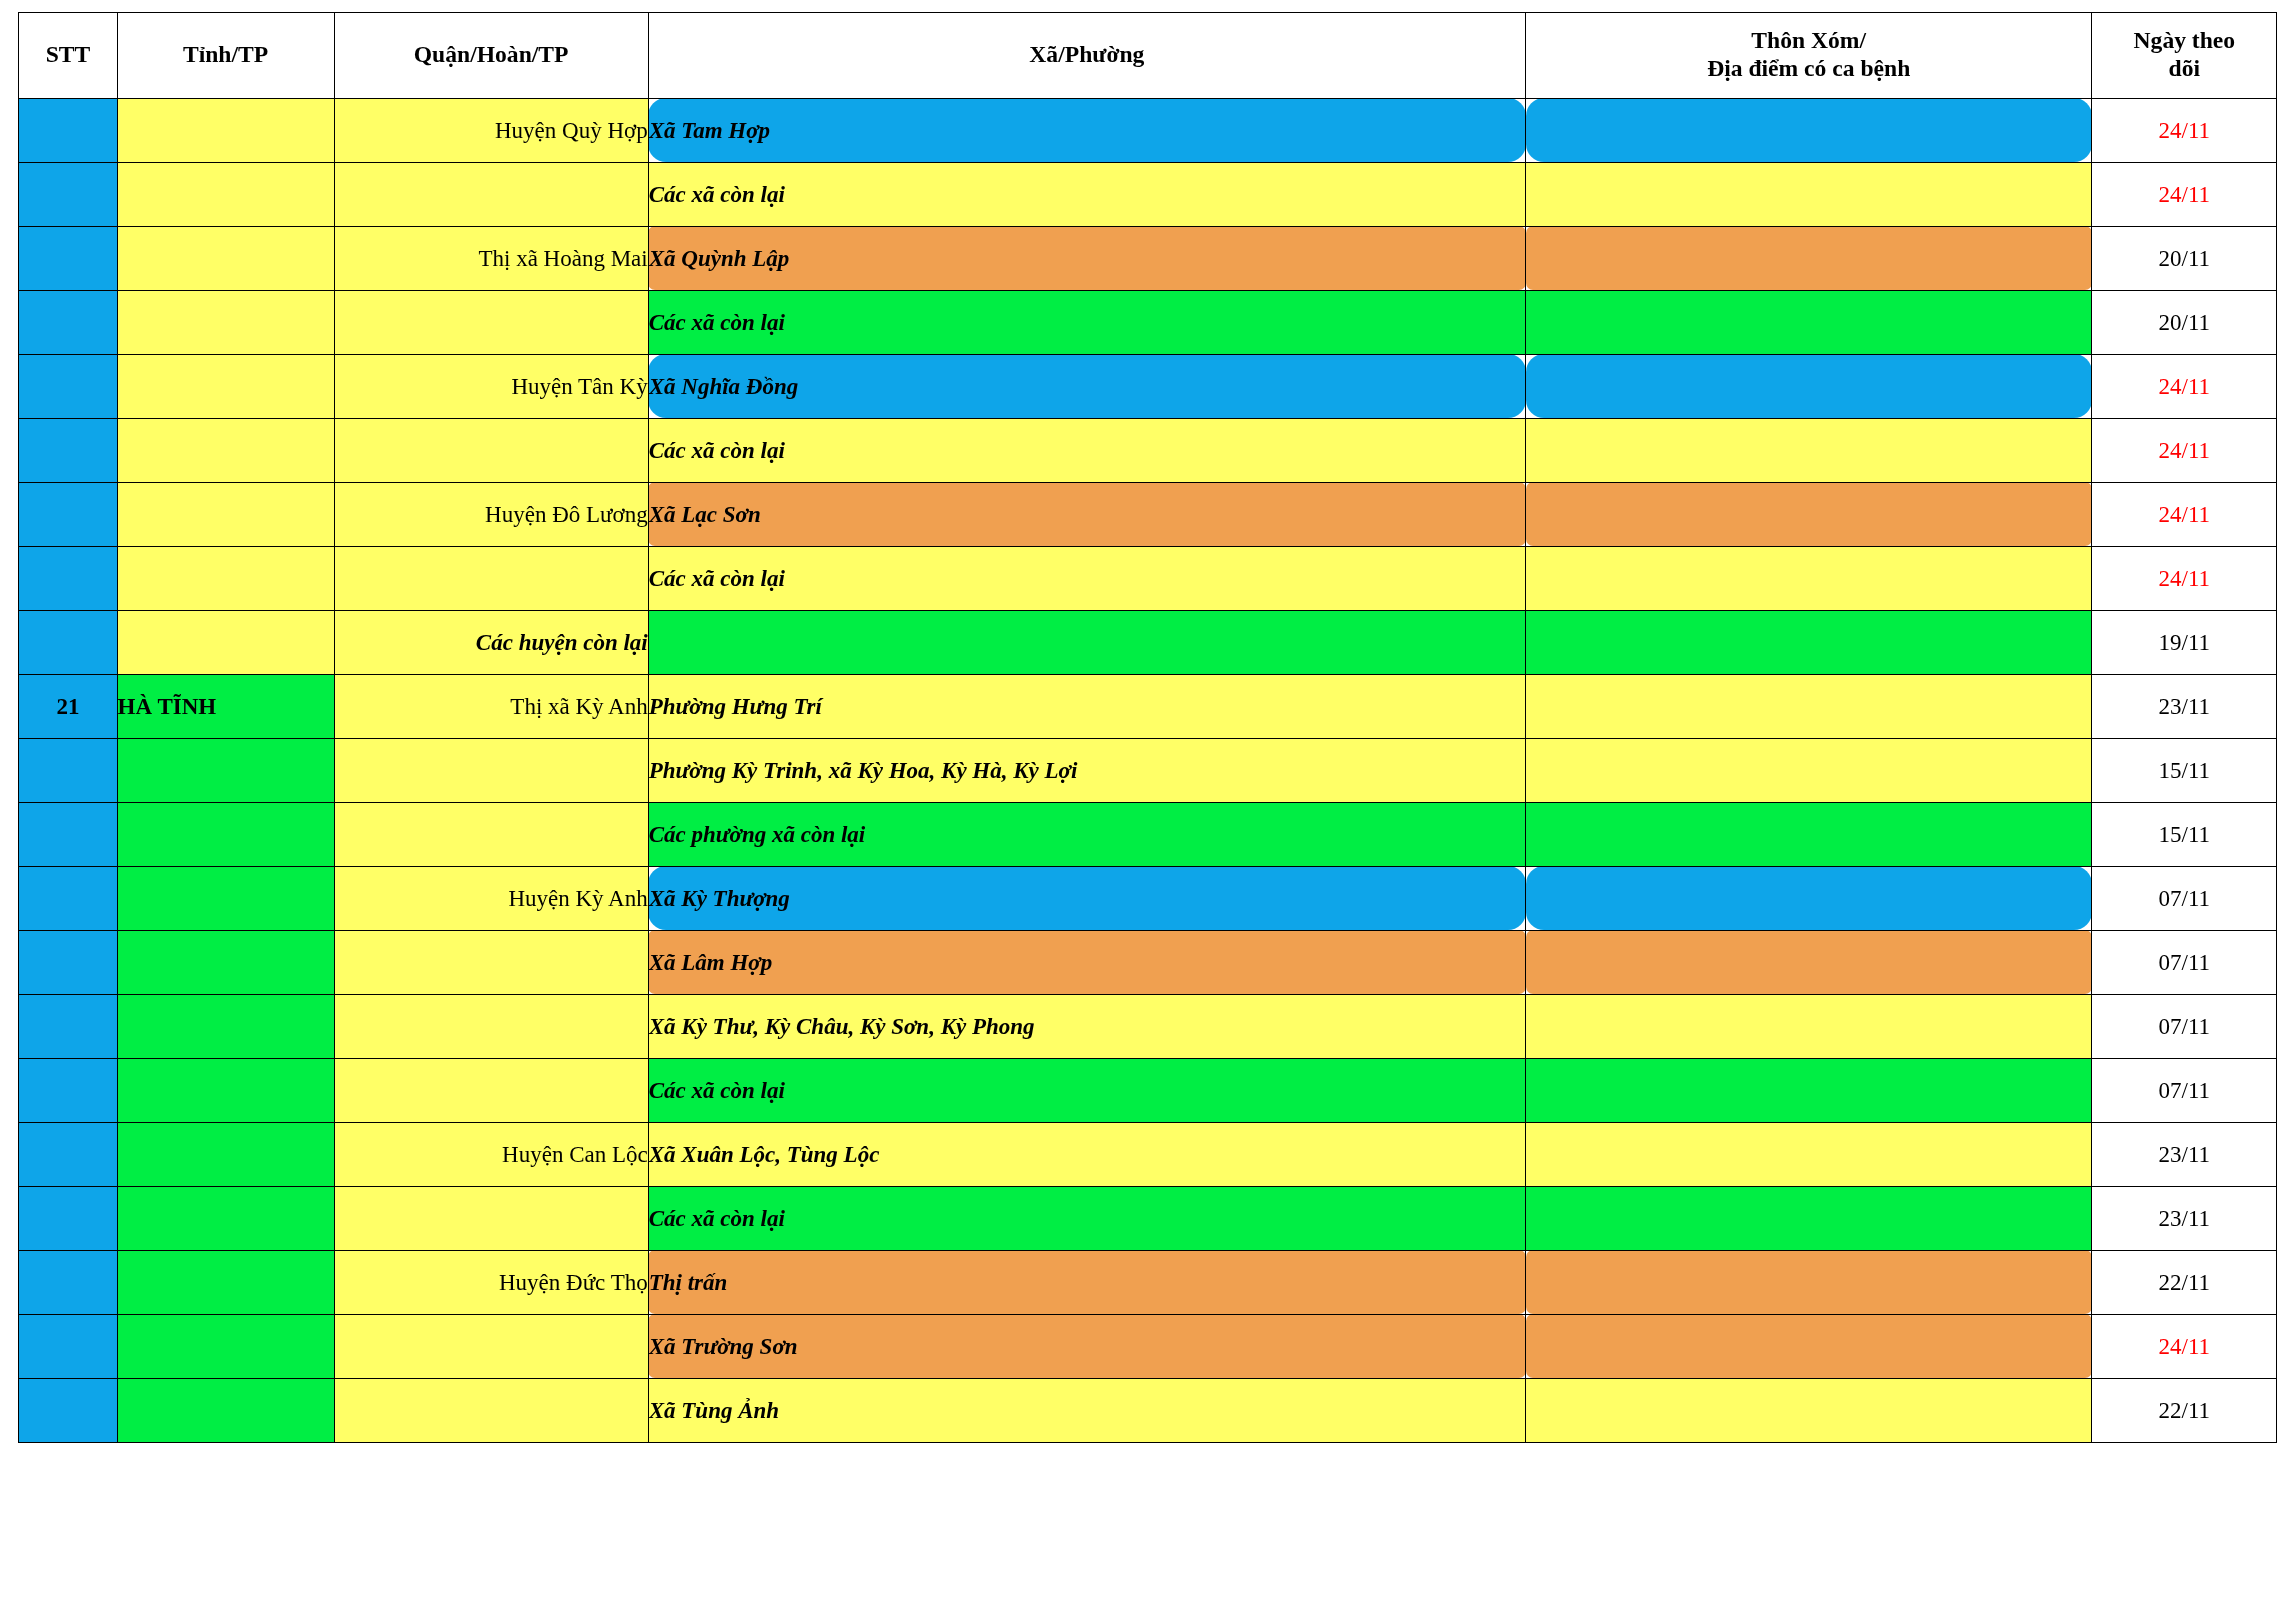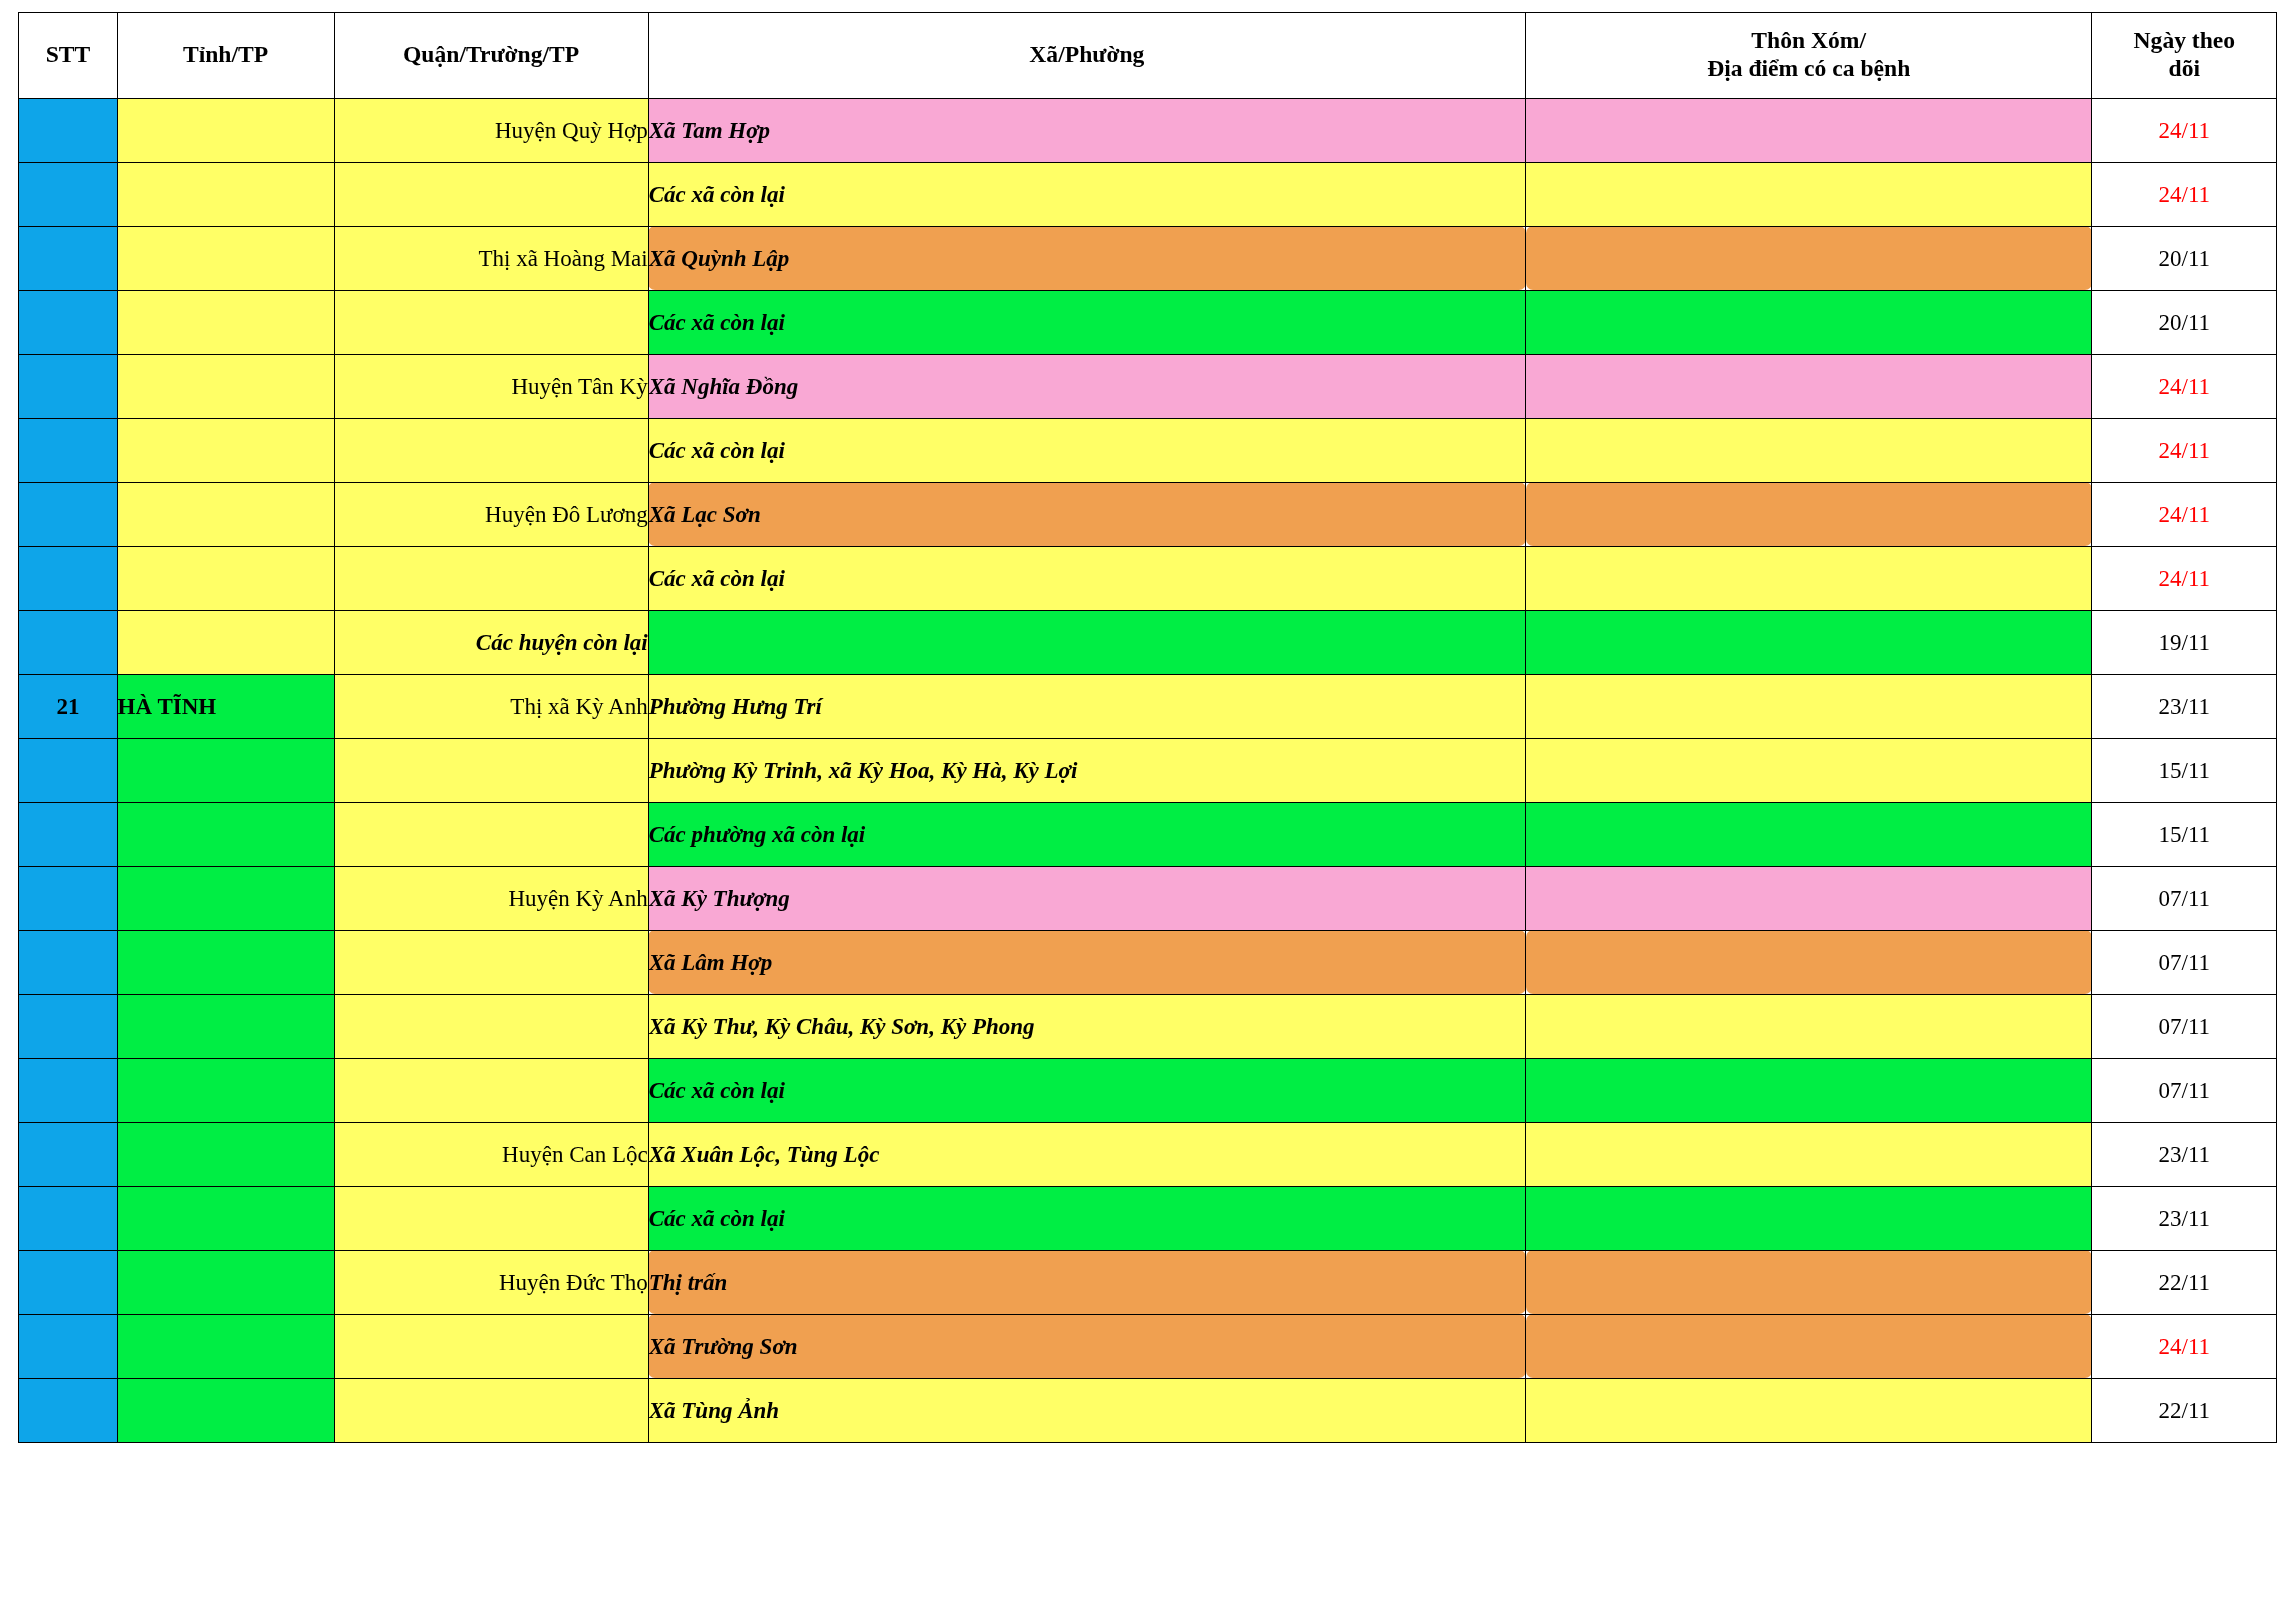--- a/index.html
+++ b/index.html
@@ -85,42 +85,42 @@
   td.cell-date {
     text-align: center;
     background: #ffffff;
   }
   .date-red { color: #ff0000; }
   .date-black { color: #000000; }
 
   
   .bg-yellow { background: #ffff66; }
   .bg-orange { background: #f0a050; border-radius: 7px; }
-  .bg-red    { background: #f9a8d4; }
+  .bg-red    { background: #0ea5e9; border-radius: 18px; }
   .bg-green  { background: #00ee44; }
   .bg-white  { background: #ffffff; }
 </style>
 </head>
 <body>
 
 <div class="page">
   <table class="risk-table">
     <colgroup>
       <col class="c-stt">
       <col class="c-prov">
       <col class="c-dist">
       <col class="c-ward">
       <col class="c-hamlet">
       <col class="c-date">
     </colgroup>
     <thead>
       <tr>
         <th>STT</th>
         <th>Tỉnh/TP</th>
-        <th>Quận/Trường/TP</th>
+        <th>Quận/Hoàn/TP</th>
         <th>Xã/Phường</th>
         <th>
           <div>Thôn Xóm/</div>
           <div>Địa điểm có ca bệnh</div>
         </th>
         <th>
           <div>Ngày theo</div>
           <div>dõi</div>
         </th>
       </tr>

